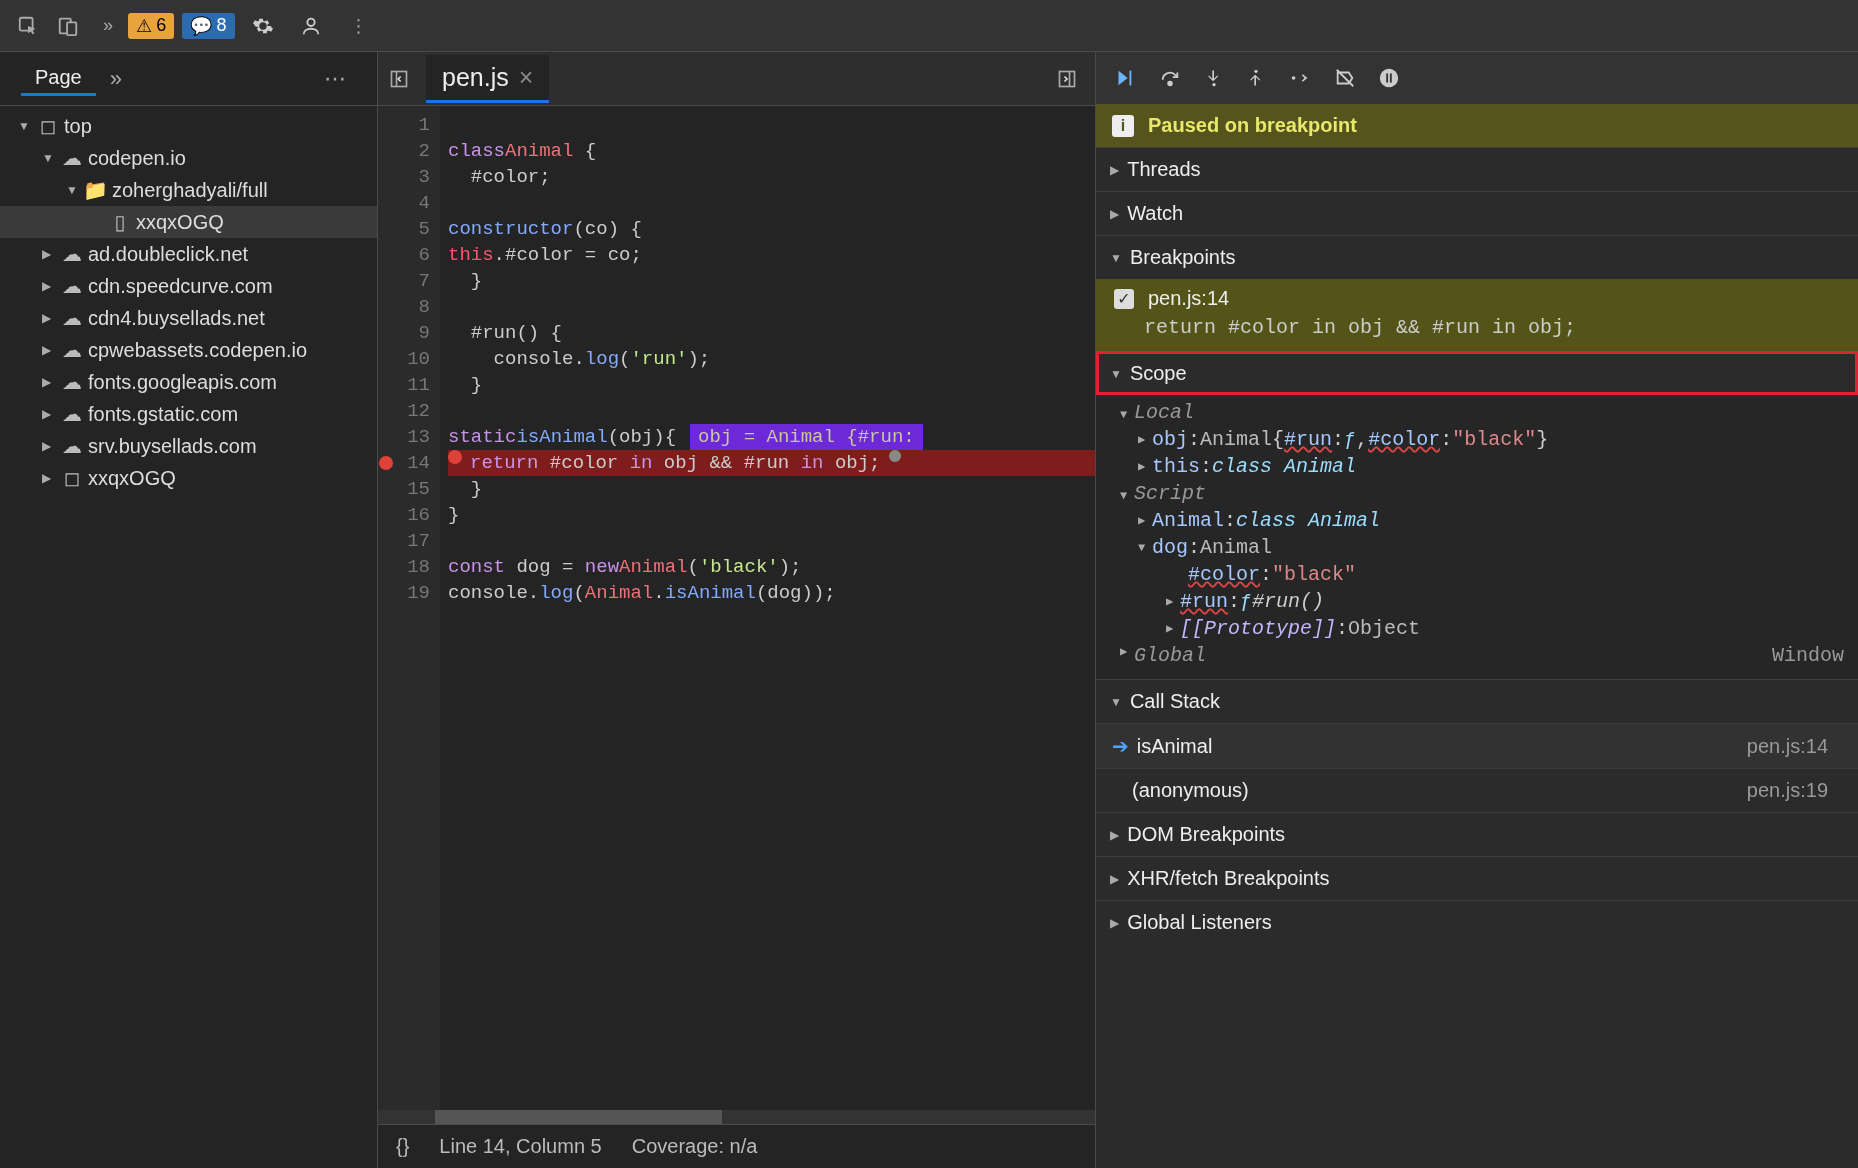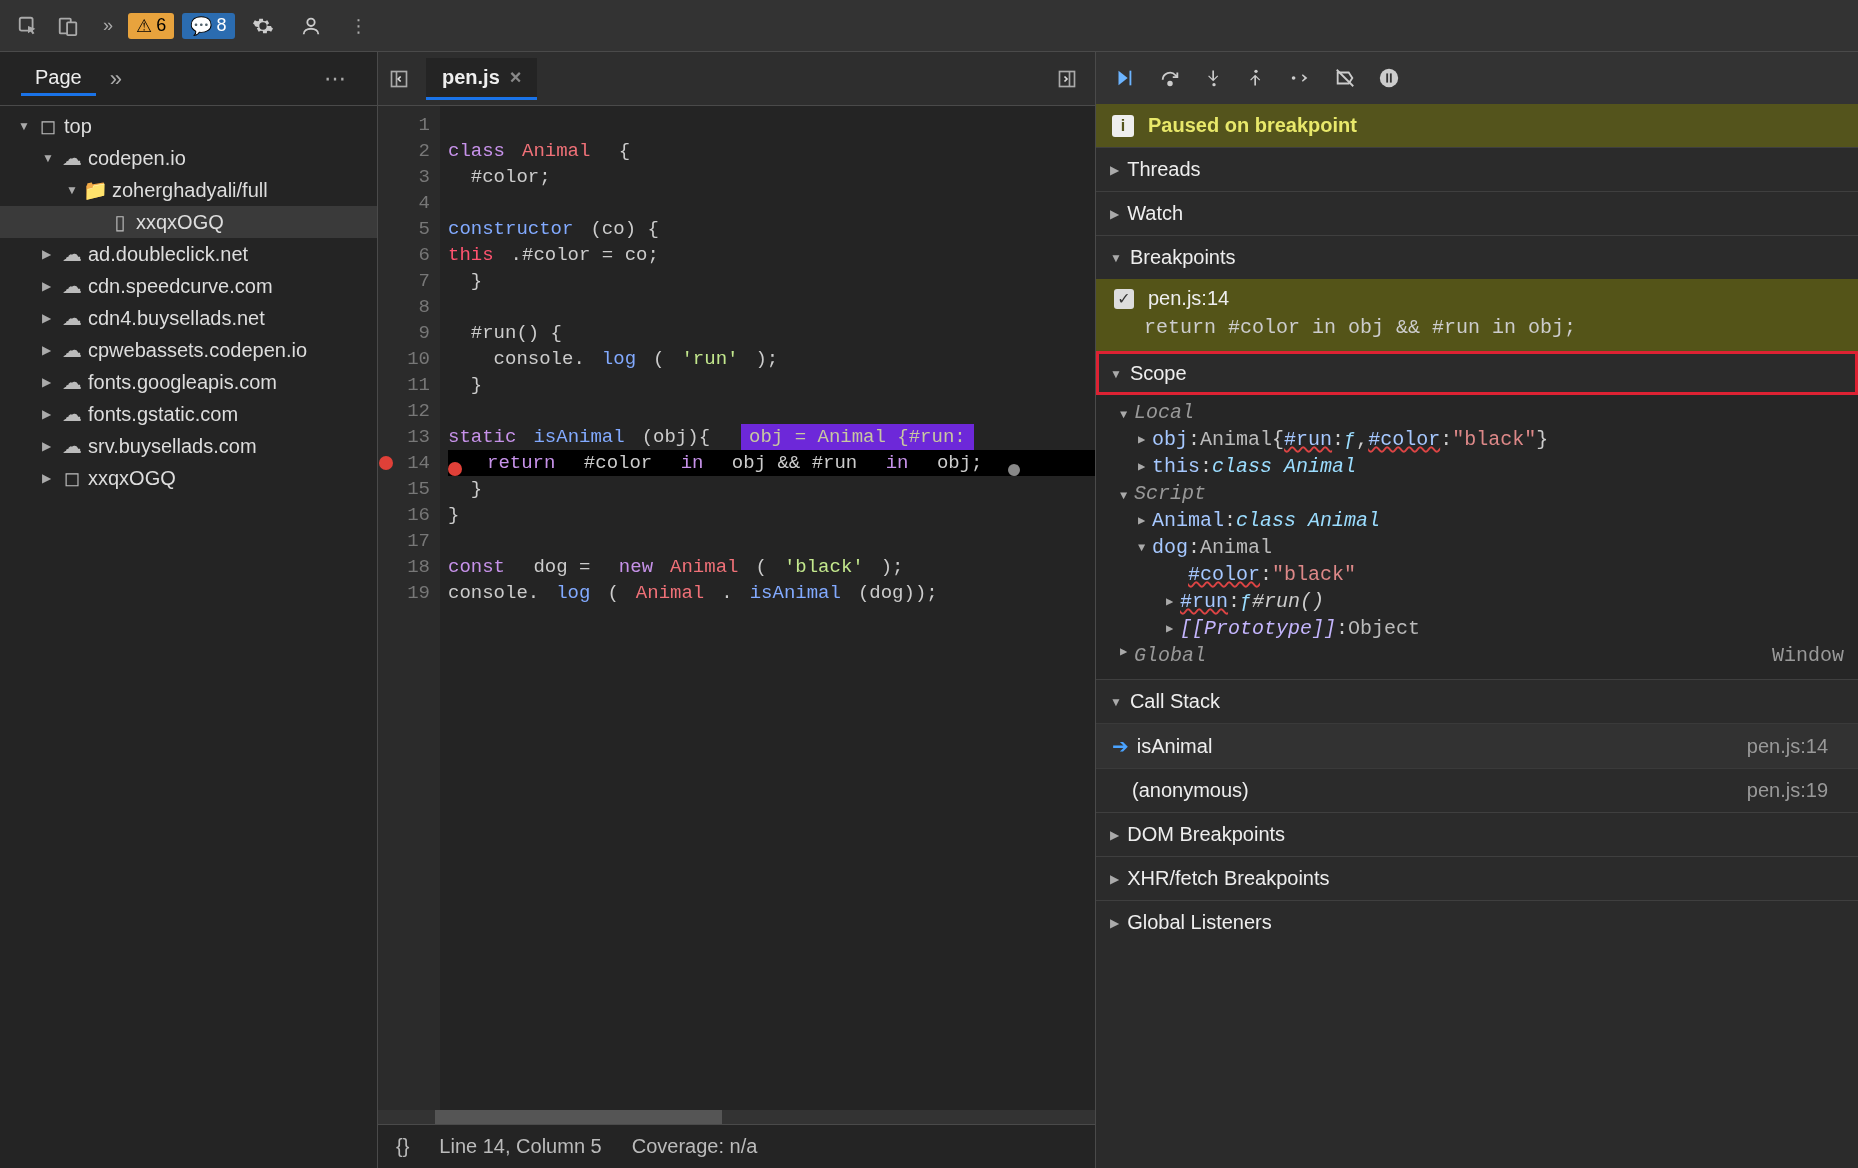--- a/index.html
+++ b/index.html
@@ -67,35 +67,35 @@
 .tri.open::before { content:"▼"; }
 .tri.closed::before { content:"▶"; }
 .tree-icon { width:20px; display:inline-flex; justify-content:center; color:#bbb;}
 
 
 .mid-col { flex:1; display:flex; flex-direction:column; border-right:1px solid #4a4a4a; min-width:0;}
 .editor-tabs { display:flex; align-items:center; height:54px; background:#2e2e2e; border-bottom:1px solid #4a4a4a; padding:0 6px;}
 .editor-tabs .side-tog { width:30px; color:#aaa; cursor:pointer; display:flex; justify-content:center;}
 .file-tab {
   display:flex; align-items:center; gap:10px; padding:8px 16px; background:#242424;
-  color:#eee; font-size:20px; border-bottom:3px solid #1a73e8; margin-left:12px;font-weight:bold;
+  color:#eee; font-size:25px; border-bottom:3px solid #1a73e8; margin-left:12px;
 }
 .file-tab .close { color:#888; cursor:pointer;}
 .editor-tabs .right { margin-left:auto; color:#aaa; padding:0 12px; cursor:pointer;}
 .editor-body { flex:1; display:flex; overflow:hidden; background:#242424;}
 .gutter { width:62px; background:#2b2b2b; text-align:right; padding:6px 10px 6px 0; color:#777; font-size:19px; line-height:26px;}
 .code { flex:1; padding:6px 0 6px 8px; font-size:19px; line-height:26px; white-space:pre; overflow-x:auto;}
-.code-line { height:26px; display:flex; align-items:flex-end;gap:17px;}
+.code-line { height:26px; display:flex; align-items:flex-start;}
 .kw { color:#c792ea;}
 .cls { color:#f07178;}
 .fn { color:#82aaff;}
 .str { color:#c3e88d;}
 .cthis { color:#ff5370;}
 .line-hint { background:#6d28d9; color:#c8c8a0; padding:0 8px; margin-left:14px;}
-.line-exec { background:#000000; width:100%;}
+.line-exec { background:#7f1d1d; width:100%;}
 .bp-dot { width:14px; height:14px; border-radius:50%; background:#e04038; display:inline-block; margin-right:8px;}
 .grey-dot { width:12px; height:12px; border-radius:50%; background:#888; display:inline-block; margin-left:8px;}
 .hscroll { height:14px; background:#333;}
 .hscroll .thumb{ height:100%; width:40%; background:#555; margin-left:8%;}
 .status-bar { height:44px; display:flex; align-items:center; gap:30px; padding:0 18px; border-top:1px solid #4a4a4a; color:#bbb; font-size:20px;}
 
 
 .right-col { width: 762px; background:#2b2b2b; display:flex; flex-direction:column; overflow:auto; font-size:20px;}
 .dbg-toolbar { display:flex; align-items:center; gap:22px; height:52px; padding:0 16px; background:#333;}
 .dbg-toolbar .ico { color:#ccc; cursor:pointer; font-size:22px;}

